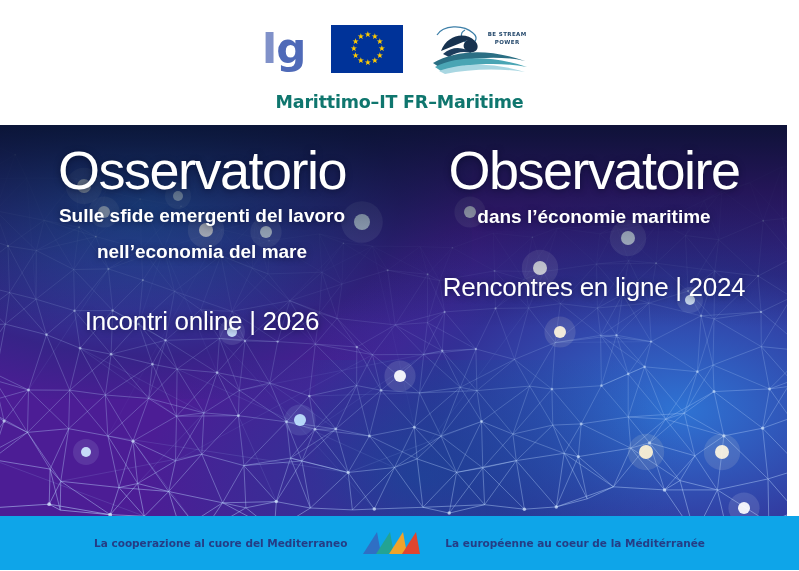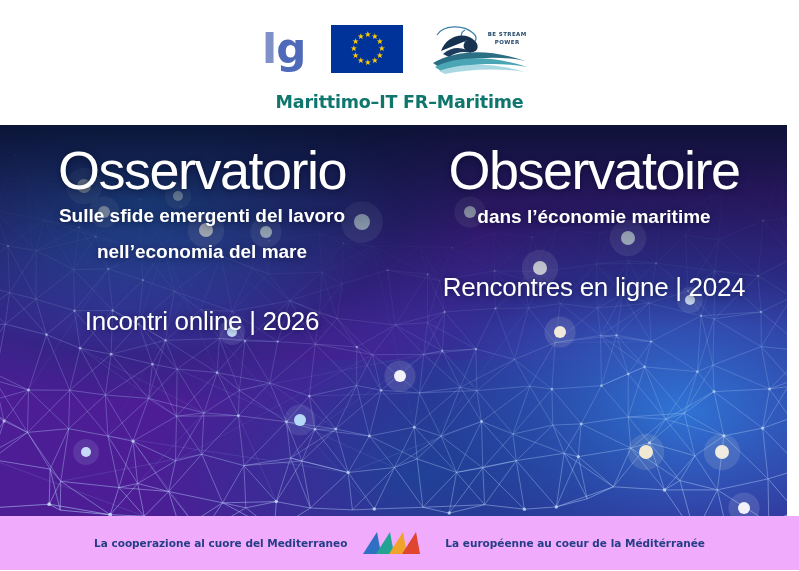--- a/index.html
+++ b/index.html
@@ -99,21 +99,21 @@
     font-size:19px;font-weight:600;line-height:1.24;margin:6px 0 0 0;
   }
   .meet{
     font-family:"Liberation Sans", sans-serif;
     font-size:26px;font-weight:400;line-height:1.1;margin:44px 0 0 0;
     letter-spacing:-.3px;
   }
 
   
   .footer{
-    position:absolute;left:0;top:516px;width:799px;height:54px;background:#f0abfc;
+    position:absolute;left:0;top:516px;width:799px;height:54px;background:#0ea5e9;
     display:flex;align-items:center;justify-content:center;gap:16px;
   }
   .foot-txt{
     font-family:"DejaVu Sans", sans-serif;
     font-size:10.5px;font-weight:700;color:#253d85;white-space:nowrap;
   }
   .med-logo{width:66px;height:26px;flex:none;}
 </style>
 </head>
 <body>

